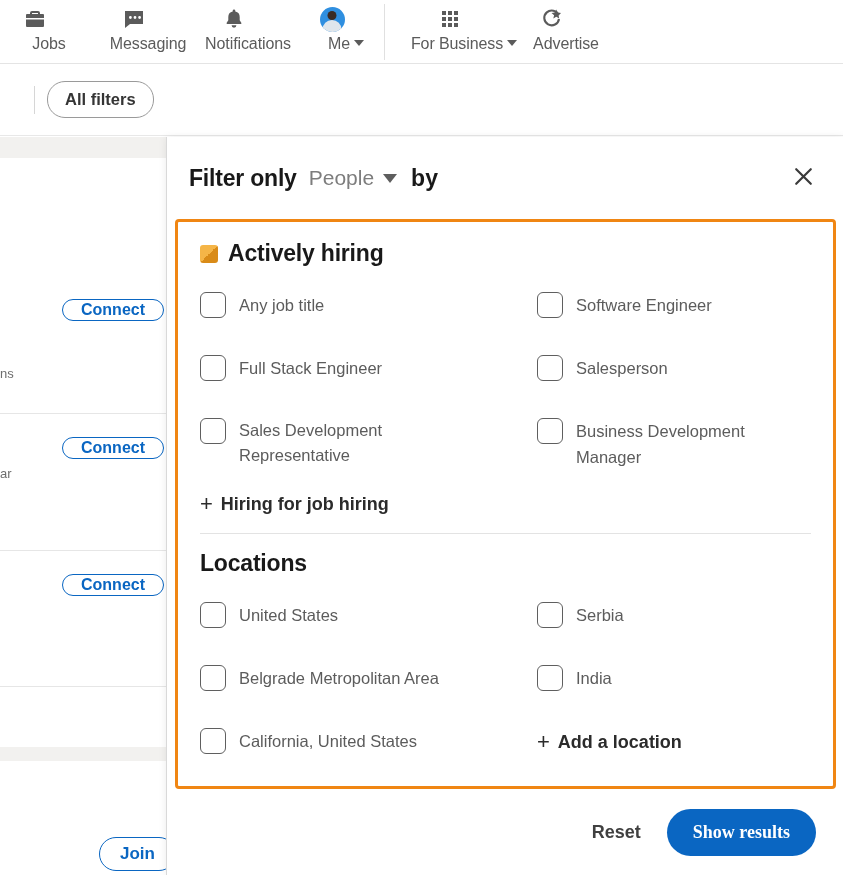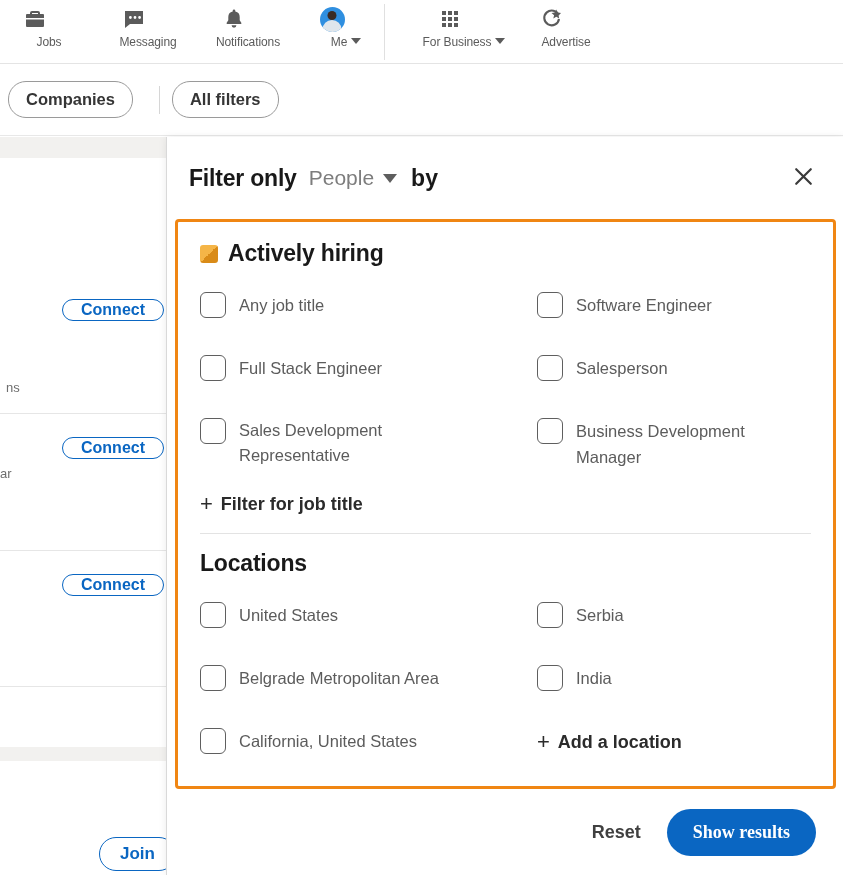--- a/index.html
+++ b/index.html
@@ -17,21 +17,21 @@
     background: #ffffff; border-bottom: 1px solid #e4e4e4;
     display: flex; align-items: flex-start;
   }
   .nav-item {
     display: flex; flex-direction: column; align-items: center; justify-content: flex-start;
     padding-top: 6px; cursor: pointer; color: #666666;
     min-width: 62px;
   }
   .nav-item .nav-icon { height: 26px; display: flex; align-items: center; justify-content: center; }
   .nav-item .nav-label {
-    font-size: 12px; color: #5b5b5b; margin-top: 3px; white-space: nowrap;
+    font-size: 16px; color: #5b5b5b; margin-top: 3px; white-space: nowrap;
     letter-spacing: -0.1px;
     margin-left: 28px;
   }
   .nav-jobs     { position: absolute; left: 4px;   top: 0; width: 60px; }
   .nav-msg      { position: absolute; left: 92px;  top: 0; width: 84px; }
   .nav-notif    { position: absolute; left: 186px; top: 0; width: 96px; }
   .nav-me       { position: absolute; left: 300px; top: 0; width: 64px; }
   .nav-sep      { position: absolute; left: 384px; top: 4px; width: 1px; height: 56px; background: #e0e0e0; }
   .nav-biz      { position: absolute; left: 398px; top: 0; width: 104px; }
   .nav-ad       { position: absolute; left: 518px; top: 0; width: 68px; }
@@ -235,32 +235,31 @@
         <svg width="24" height="24" viewBox="0 0 24 24">
           <path fill="none" stroke="#5b5b5b" stroke-width="2.1" d="M18.6 8.3A7.4 7.4 0 1 0 19 12"></path>
           <path fill="#5b5b5b" d="M16.2 2.4l1.5 3.1 3.4.4-2.6 2.3.8 3.3-3-1.8-3 1.8.8-3.3-2.6-2.3 3.4-.4z"></path>
         </svg>
       </span>
       <span class="nav-label">Advertise</span>
     </div>
   </div>
 
   <div class="pillbar">
-    <button class="pill">Companies</button>
     <span class="pill-gap"></span>
     <span class="pill-divider"></span>
     <button class="pill">All filters</button>
   </div>
 
   <div class="bg-layer">
     <div class="bg-greyband" style="top:0; height:21px;"></div>
     <div class="bg-card" style="top:21px; height:592px;"></div>
 
     <button class="connect-btn" style="left:62px; top:162px;">Connect</button>
-    <span class="bg-frag" style="left:0px; top:243px;padding-left:6px;">ns</span>
+    <span class="bg-frag" style="left:0px; top:229px;">ns</span>
     <div class="bg-divider" style="top:276px;"></div>
 
     <button class="connect-btn" style="left:62px; top:300px;">Connect</button>
     <span class="bg-frag" style="left:0px; top:329px;">ar</span>
     <div class="bg-divider" style="top:413px;"></div>
 
     <button class="connect-btn" style="left:62px; top:437px;">Connect</button>
     <div class="bg-divider" style="top:549px;"></div>
 
     <div class="bg-greyband" style="top:610px; height:14px;"></div>
@@ -316,21 +315,21 @@
             <span class="cb-label wrap" style="max-width:190px;">Sales Development Representative</span>
           </label>
           <label class="cb-row">
             <span class="cbox"></span>
             <span class="cb-label">Business Development Manager</span>
           </label>
         </div>
 
         <div class="addlink" style="margin-top:6px;">
           <span class="plus-glyph">+</span>
-          <span>Filter for job title</span>
+          <span>Hiring for job hiring</span>
         </div>
       </div>
 
       <div class="hr"></div>
 
       <div class="section" style="padding-top:16px;">
         <div class="section-head">
           <span class="section-title">Locations</span>
         </div>
 

